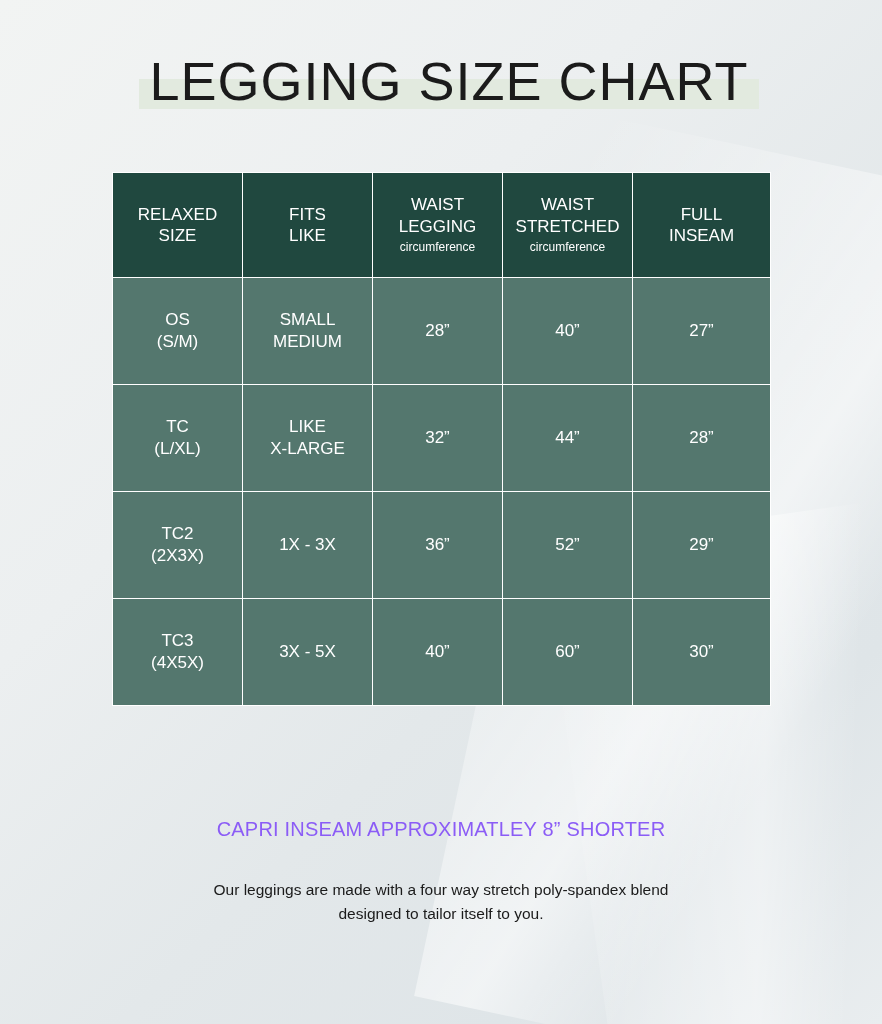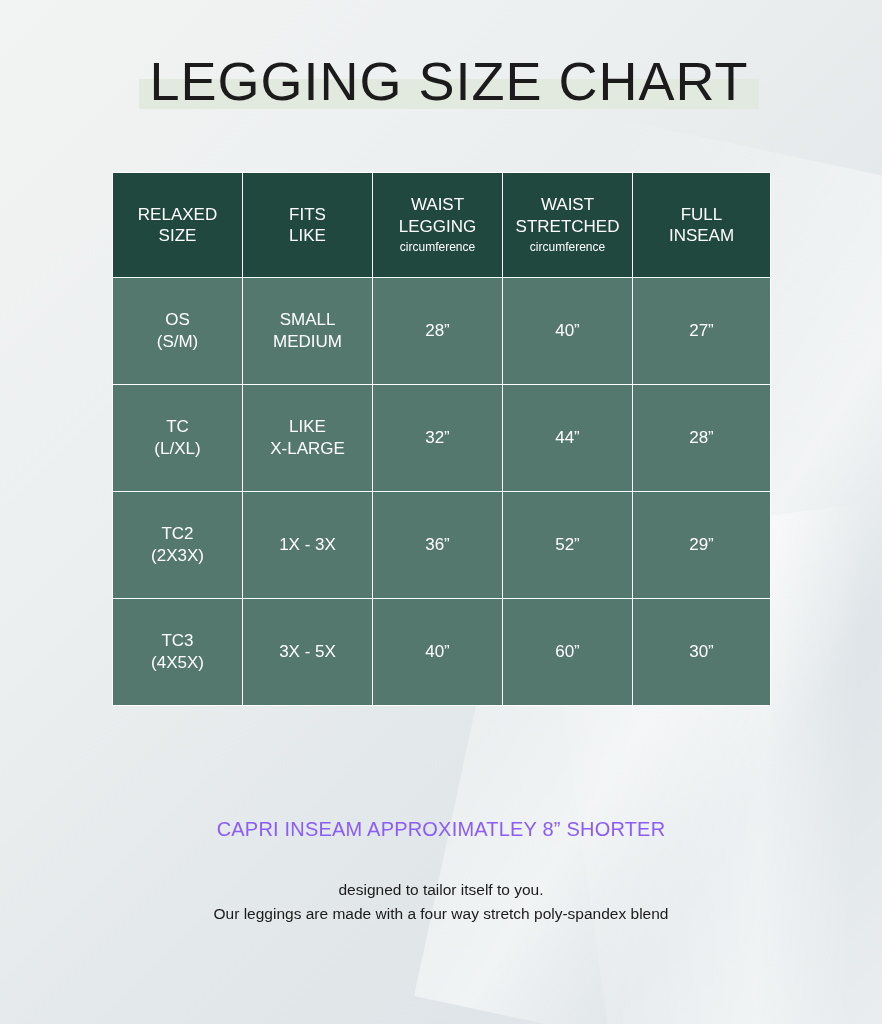--- a/index.html
+++ b/index.html
@@ -235,17 +235,17 @@
         <td>40”</td>
         <td>60”</td>
         <td>30”</td>
       </tr>
     </tbody>
   </table>
 
   <div class="note-main">CAPRI INSEAM APPROXIMATLEY 8” SHORTER</div>
 
   <div class="note-sub">
+    <span>Our leggings are made with a four way stretch poly-spandex blend</span>
     <span>designed to tailor itself to you.</span>
-    <span>Our leggings are made with a four way stretch poly-spandex blend</span>
   </div>
 
 </div>
 
 </body></html>

